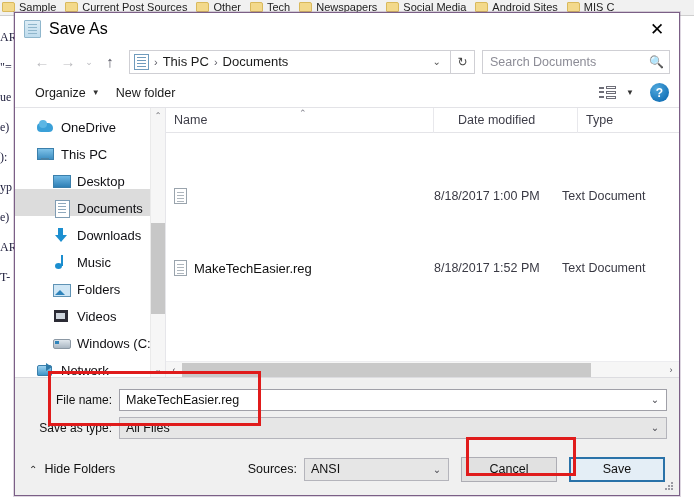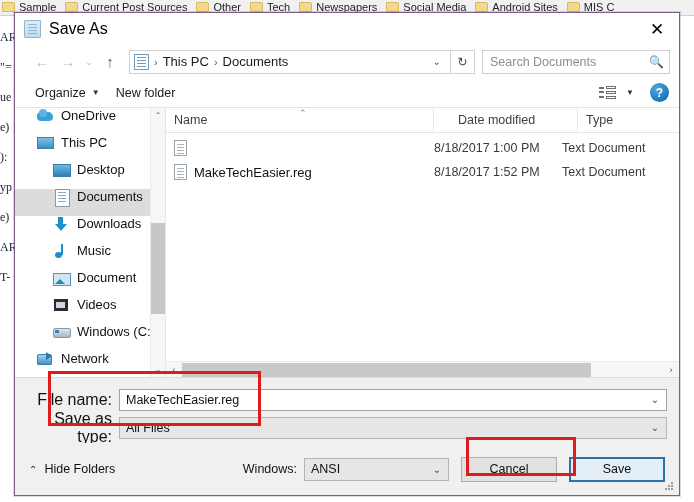--- a/index.html
+++ b/index.html
@@ -209,21 +209,21 @@
 
   
   #sidebar {
     width: 150px; flex: none;
     background: #ffffff;
     position: relative;
     overflow: hidden;
   }
   .side-item {
     height: 27px;
-    display: flex; align-items: flex-start;
+    display: flex; align-items: flex-end;
     font-size: 13px; color: #101014;
     padding-left: 22px;
     gap: 7px;
     white-space: nowrap;
   }
   .side-item.indent { padding-left: 38px; }
   .side-item.selected { background: #dcdcdc; }
   .sic { width: 17px; height: 16px; flex: none; position: relative; }
 
   .ic-onedrive { }
@@ -365,21 +365,21 @@
   .col.date { width: 128px; margin-left: 16px; }
   .col.type { flex: 1 1 auto; border-right: none; }
   #sort-caret {
     position: absolute; left: 133px; top: 0px;
     font-size: 9px; color: #7d7d88;
   }
   #rows { flex: 1 1 auto; background: #fff; padding-top: 3px; }
   .frow {
     height: 24px;
     display: flex; align-items: center;
-    font-size: 13px; color: #111;
+    font-size: 13px; color: #111; margin-top: 48px;
   }
   .fcell.name { width: 268px; display: flex; align-items: center; gap: 7px; padding-left: 8px; }
   .fcell.date { width: 128px; color: #3a3a44; font-size: 12.5px; }
   .fcell.type { flex: 1 1 auto; color: #3a3a44; font-size: 12.5px; }
   .file-icon {
     width: 13px; height: 16px; flex: none;
     background: #fff; border: 1px solid #9aa4ad; position: relative;
   }
   .file-icon::after {
     content: ""; position: absolute; left: 2px; top: 3px; right: 2px;
@@ -411,21 +411,21 @@
     padding: 9px 12px 0 12px;
   }
   .frm-row {
     display: flex; align-items: center;
     height: 25px;
     margin-bottom: 3px;
   }
   .frm-label {
     width: 92px; flex: none;
     text-align: right;
-    font-size: 16px; color: #111;
+    font-size: 12px; color: #111;
     padding-right: 7px;
   }
   .frm-field {
     flex: 1 1 auto; height: 22px;
     border: 1px solid #a0a0a8;
     background: #fff;
     display: flex; align-items: center;
     padding-left: 6px;
     font-size: 12.5px; color: #111;
   }
@@ -624,21 +624,21 @@
         <div class="side-item indent">
           <span class="sic ic-downloads"></span>
           <span>Downloads</span>
         </div>
         <div class="side-item indent">
           <span class="sic ic-music"></span>
           <span>Music</span>
         </div>
         <div class="side-item indent">
           <span class="sic ic-pictures"></span>
-          <span>Document</span>
+          <span>Folders</span>
         </div>
         <div class="side-item indent">
           <span class="sic ic-videos"></span>
           <span>Videos</span>
         </div>
         <div class="side-item indent">
           <span class="sic ic-drive"></span>
           <span>Windows (C:)</span>
         </div>
         <div class="side-item">
@@ -713,21 +713,21 @@
           <span class="frm-drop">⌄</span>
         </span>
       </div>
     </div>
 
     <div id="footer">
       <div id="hide-folders">
         <span id="hf-caret">⌃</span>
         <span>Hide Folders</span>
       </div>
-      <span id="enc-label">Windows:</span>
+      <span id="enc-label">Sources:</span>
       <span id="enc-select">
         <span>ANSI</span>
         <span class="frm-drop">⌄</span>
       </span>
       <span class="btn">Cancel</span>
       <span class="btn default">Save</span>
       <span id="grip"></span>
     </div>
   </div>
 

